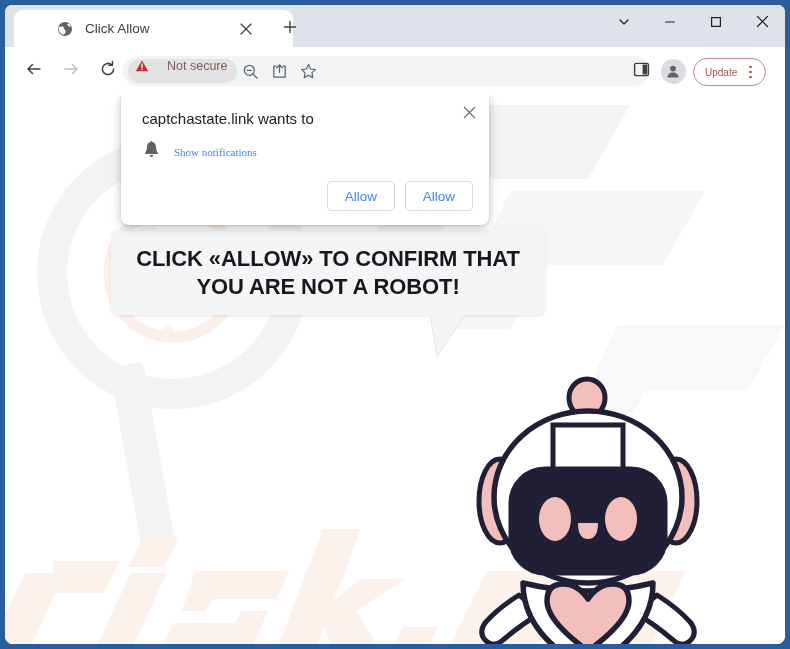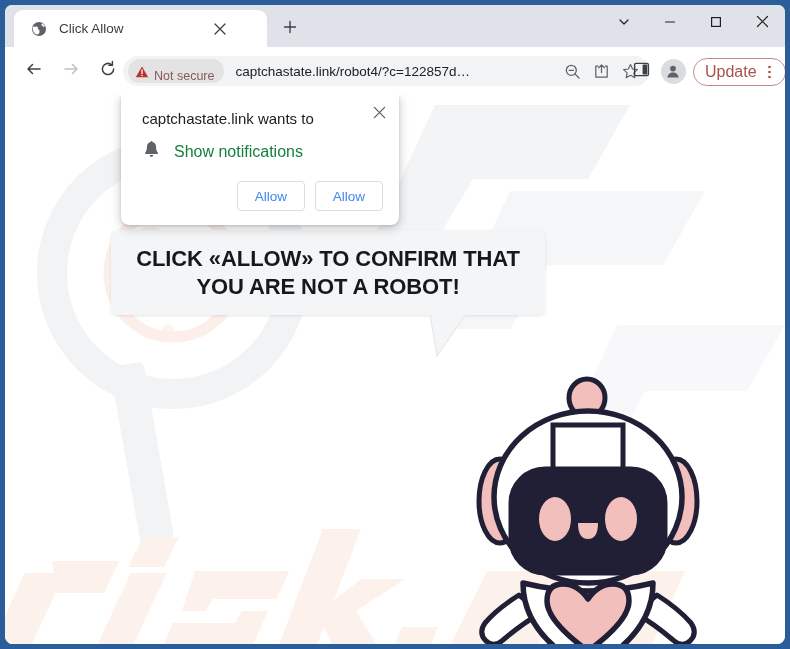--- a/index.html
+++ b/index.html
@@ -24,21 +24,21 @@
 
   
   #tabstrip{
     position:absolute;left:0;top:0;width:780px;height:42px;
     background:#dfe3e9;
   }
   #tab{
     position:absolute;left:9px;top:5px;width:253px;height:37px;
     background:#ffffff;
     border-radius:9px 9px 0 0;
-    display:flex;align-items:center;
+    display:flex;align-items:center;padding-left:26px;
   }
   #tab-favicon{
     margin-left:16px;width:17px;height:17px;flex:0 0 auto;
     display:flex;align-items:center;justify-content:center;
   }
   #tab-title{
     margin-left:12px;font-size:13.5px;color:#3c4043;
     white-space:nowrap;overflow:hidden;text-overflow:ellipsis;
     max-width:150px;flex:1 1 auto;
   }
@@ -71,21 +71,21 @@
     display:flex;align-items:center;justify-content:center;border-radius:50%;
   }
   #omnibox{
     position:absolute;left:118px;top:9px;width:527px;height:30px;
     background:#f1f3f4;border-radius:16px;
     display:flex;align-items:center;
   }
   #notsecure{
     margin-left:5px;height:24px;padding:0 10px 0 7px;
     background:#e3e3e3;border-radius:13px;
-    display:flex;align-items:flex-end;gap:5px;flex:0 0 auto;
+    display:flex;align-items:flex-start;gap:18px;flex:0 0 auto;
   }
   #notsecure-label{font-size:12.5px;color:#8a5a5a;white-space:nowrap;}
   #url{
     margin-left:11px;font-size:13.5px;color:#202124;
     white-space:nowrap;overflow:hidden;flex:1 1 auto;
   }
   .omni-icon{
     width:26px;height:26px;margin-right:3px;flex:0 0 auto;
     display:flex;align-items:center;justify-content:center;border-radius:50%;
   }
@@ -98,21 +98,21 @@
   #avatar-circ{
     width:25px;height:25px;border-radius:50%;background:#dadce0;
     display:flex;align-items:center;justify-content:center;
   }
   #update-btn{
     position:absolute;left:688px;top:11px;height:26px;
     border:1px solid #c08d86;border-radius:14px;
     display:flex;align-items:center;padding:0 5px 0 11px;
     background:#ffffff;
   }
-  #update-label{font-size:16px;color:#a8524a;white-space:nowrap;}
+  #update-label{font-size:10px;color:#a8524a;white-space:nowrap;}
   #update-dots{
     width:20px;height:20px;margin-left:3px;
     display:flex;flex-direction:column;align-items:center;justify-content:center;gap:2.5px;
   }
   .udot{width:2.5px;height:2.5px;border-radius:50%;background:#a8524a;}
 
   
   #viewport{
     position:absolute;left:0;top:90px;width:780px;height:549px;
     background:#ffffff;overflow:hidden;
@@ -137,39 +137,39 @@
   }
   #bubble-tail{
     position:absolute;left:425px;top:219px;z-index:4;
   }
 
   
   #robot{position:absolute;left:470px;top:278px;z-index:3;}
 
   
   #dialog{
-    position:absolute;left:116px;top:0px;width:278px;height:130px;
+    position:absolute;left:116px;top:0px;width:368px;height:130px;
     background:#ffffff;
     border-radius:0 0 8px 8px;
     box-shadow:0 3px 11px rgba(0,0,0,0.22), 0 1px 3px rgba(0,0,0,0.12);
     z-index:9;
   }
   #dlg-close{
     position:absolute;right:8px;top:7px;width:24px;height:24px;
     display:flex;align-items:center;justify-content:center;border-radius:50%;
   }
   #dlg-title{
     position:absolute;left:21px;top:15px;
     font-size:15px;color:#202124;white-space:nowrap;
   }
   #dlg-perm{
     position:absolute;left:21px;top:45px;
     display:flex;align-items:center;gap:13px;
   }
-  #dlg-perm-label{font-size:16px;color:#15803d;}
+  #dlg-perm-label{font-size:11px;color:#3b82f6;font-family:Liberation Serif, serif;}
   #dlg-actions{
     position:absolute;right:16px;bottom:14px;display:flex;gap:10px;
   }
   .dlg-btn{
     min-width:68px;height:30px;padding:0 16px;
     background:#ffffff;border:1px solid #dadce0;border-radius:4px;
     font-size:13.5px;color:#4285f4;font-family:"Liberation Sans",sans-serif;
     display:flex;align-items:center;justify-content:center;
     cursor:pointer;
   }
@@ -271,21 +271,20 @@
         <div id="notsecure">
           <span>
             <svg width="14" height="14" viewBox="0 0 14 14">
               <path d="M7 1.4 L13.2 12.2 H0.8 Z" fill="#b9332c"></path>
               <path d="M7 5 V8.6" stroke="#ffffff" stroke-width="1.3" stroke-linecap="round"></path>
               <circle cx="7" cy="10.4" r="0.75" fill="#ffffff"></circle>
             </svg>
           </span>
           <span id="notsecure-label">Not secure</span>
         </div>
-        <span id="url">captchastate.link/robot4/?c=122857d…</span>
 
         <span class="omni-icon">
           <svg width="17" height="17" viewBox="0 0 17 17">
             <circle cx="7.3" cy="7.3" r="5" stroke="#5f6368" stroke-width="1.3" fill="none"></circle>
             <path d="M5.1 7.3 H9.5" stroke="#5f6368" stroke-width="1.3" stroke-linecap="round"></path>
             <path d="M10.9 10.9 L15 15" stroke="#5f6368" stroke-width="1.3" stroke-linecap="round"></path>
           </svg>
         </span>
         <span class="omni-icon">
           <svg width="17" height="17" viewBox="0 0 17 17">

